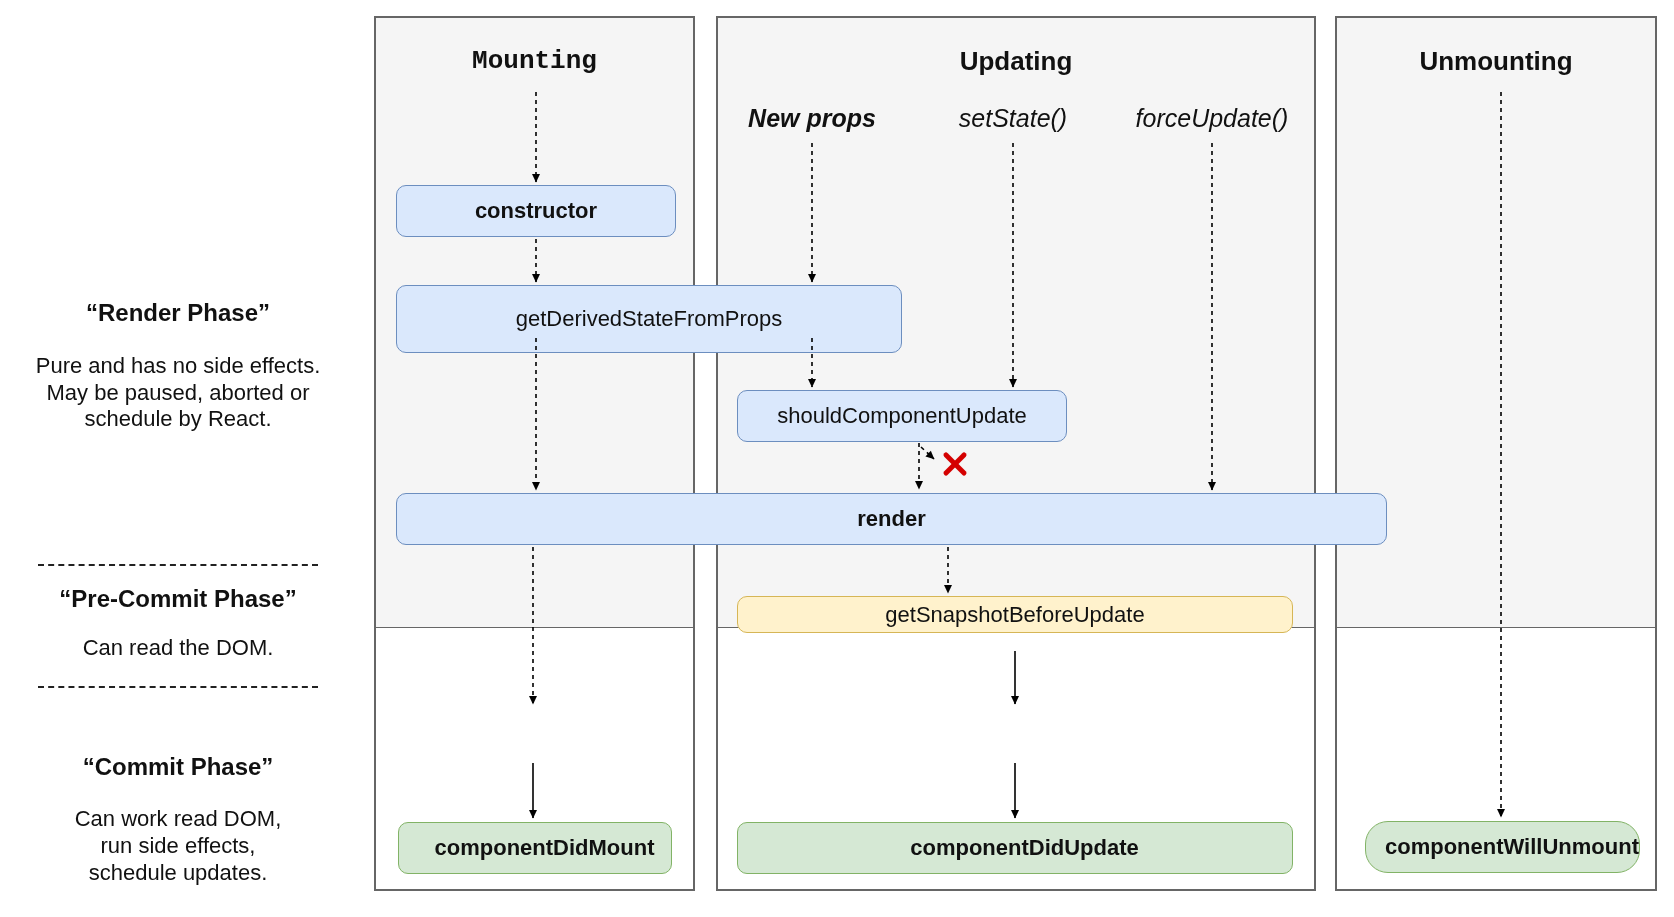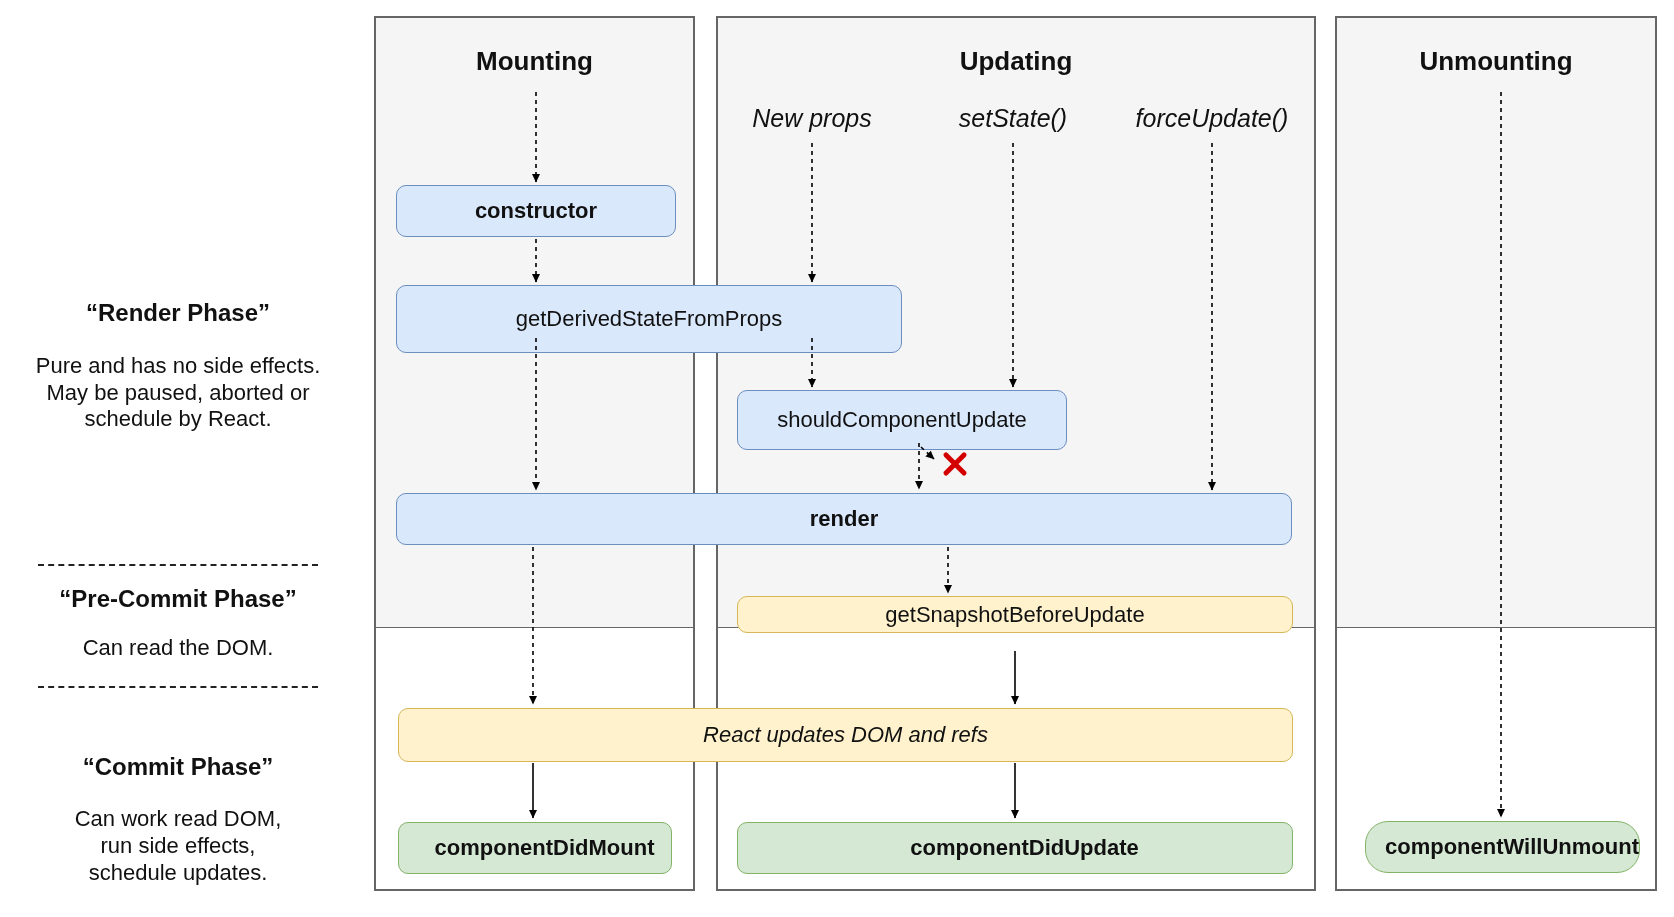--- a/index.html
+++ b/index.html
@@ -45,34 +45,34 @@
   #arrow-layer{position:absolute;left:0;top:0;z-index:4;pointer-events:none;}
   .arrow{stroke:#000;stroke-width:1.6;fill:none;}
   .dashed{stroke-dasharray:4 4;}
   .xmark{stroke:var(--c-abort_x_red,#d40000);stroke-width:5;stroke-linecap:round;}
 </style>
 </head>
 <body>
 
 <div id="canvas">
 
-  <div class="panel" style="left:374px;width:321px;">
+  <div class="panel" style="left:374px;width:321px;font-family:Liberation Mono, monospace;">
     <div class="render-zone"></div>
     <div class="panel-title">Mounting</div>
   </div>
   <div class="panel" style="left:716px;width:600px;">
     <div class="render-zone"></div>
     <div class="panel-title">Updating</div>
   </div>
   <div class="panel" style="left:1335px;width:322px;">
     <div class="render-zone"></div>
     <div class="panel-title">Unmounting</div>
   </div>
 
-  <div class="trigger" style="left:812px;top:118px;">New props</div>
+  <div class="trigger" style="left:812px;top:118px;font-weight:bold;">New props</div>
   <div class="trigger" style="left:1013px;top:118px;">setState()</div>
   <div class="trigger" style="left:1212px;top:118px;text-align:center;">forceUpdate()</div>
 
   <div class="phase-text phase-title" style="top:299px;">“Render Phase”</div>
   <div class="phase-text phase-desc" style="top:353px;">
     <div>Pure and has no side effects.</div>
     <div>May be paused, aborted or</div>
     <div>schedule by React.</div>
   </div>
   <div class="phase-sep" style="top:564px;"></div>
@@ -81,24 +81,23 @@
   <div class="phase-sep" style="top:686px;"></div>
   <div class="phase-text phase-title" style="top:753px;">“Commit Phase”</div>
   <div class="phase-text phase-desc" style="top:805px;line-height:27px;">
     <div>Can work read DOM,</div>
     <div>run side effects,</div>
     <div>schedule updates.</div>
   </div>
 
   <div class="box blue bold" style="left:396px;top:185px;width:280px;height:52px;">constructor</div>
   <div class="box blue" style="left:396px;top:285px;width:506px;height:68px;">getDerivedStateFromProps</div>
-  <div class="box blue" style="left:737px;top:390px;width:330px;height:60px;">shouldComponentUpdate</div>
-  <div class="box blue bold" style="left:396px;top:493px;width:896px;height:52px;">render</div>
+  <div class="box blue" style="left:737px;top:390px;width:330px;height:52px;">shouldComponentUpdate</div>
+  <div class="box blue bold" style="left:396px;top:493px;width:991px;height:52px;">render</div>
   <div class="box yellow" style="left:737px;top:596px;width:556px;height:37px;">getSnapshotBeforeUpdate</div>
-  <div class="box yellow italic" style="left:398px;top:708px;width:895px;height:54px;">React updates DOM and refs</div>
   <div class="box green bold" style="left:398px;top:822px;width:274px;height:52px;">componentDidMount</div>
   <div class="box green bold" style="left:737px;top:822px;width:556px;height:52px;">componentDidUpdate</div>
   <div class="box green bold" style="left:1365px;top:821px;width:275px;height:52px;border-radius:23px;">componentWillUnmount</div>
 
   <svg id="arrow-layer" width="1674" height="917" viewBox="0 0 1674 917">
     <defs>
       <marker id="ah" markerUnits="userSpaceOnUse" markerWidth="10" markerHeight="10" refX="8.5" refY="4.5" orient="auto">
         <path d="M0.5,0.5 L9,4.5 L0.5,8.5 Z" fill="#000"></path>
       </marker>
     </defs>

